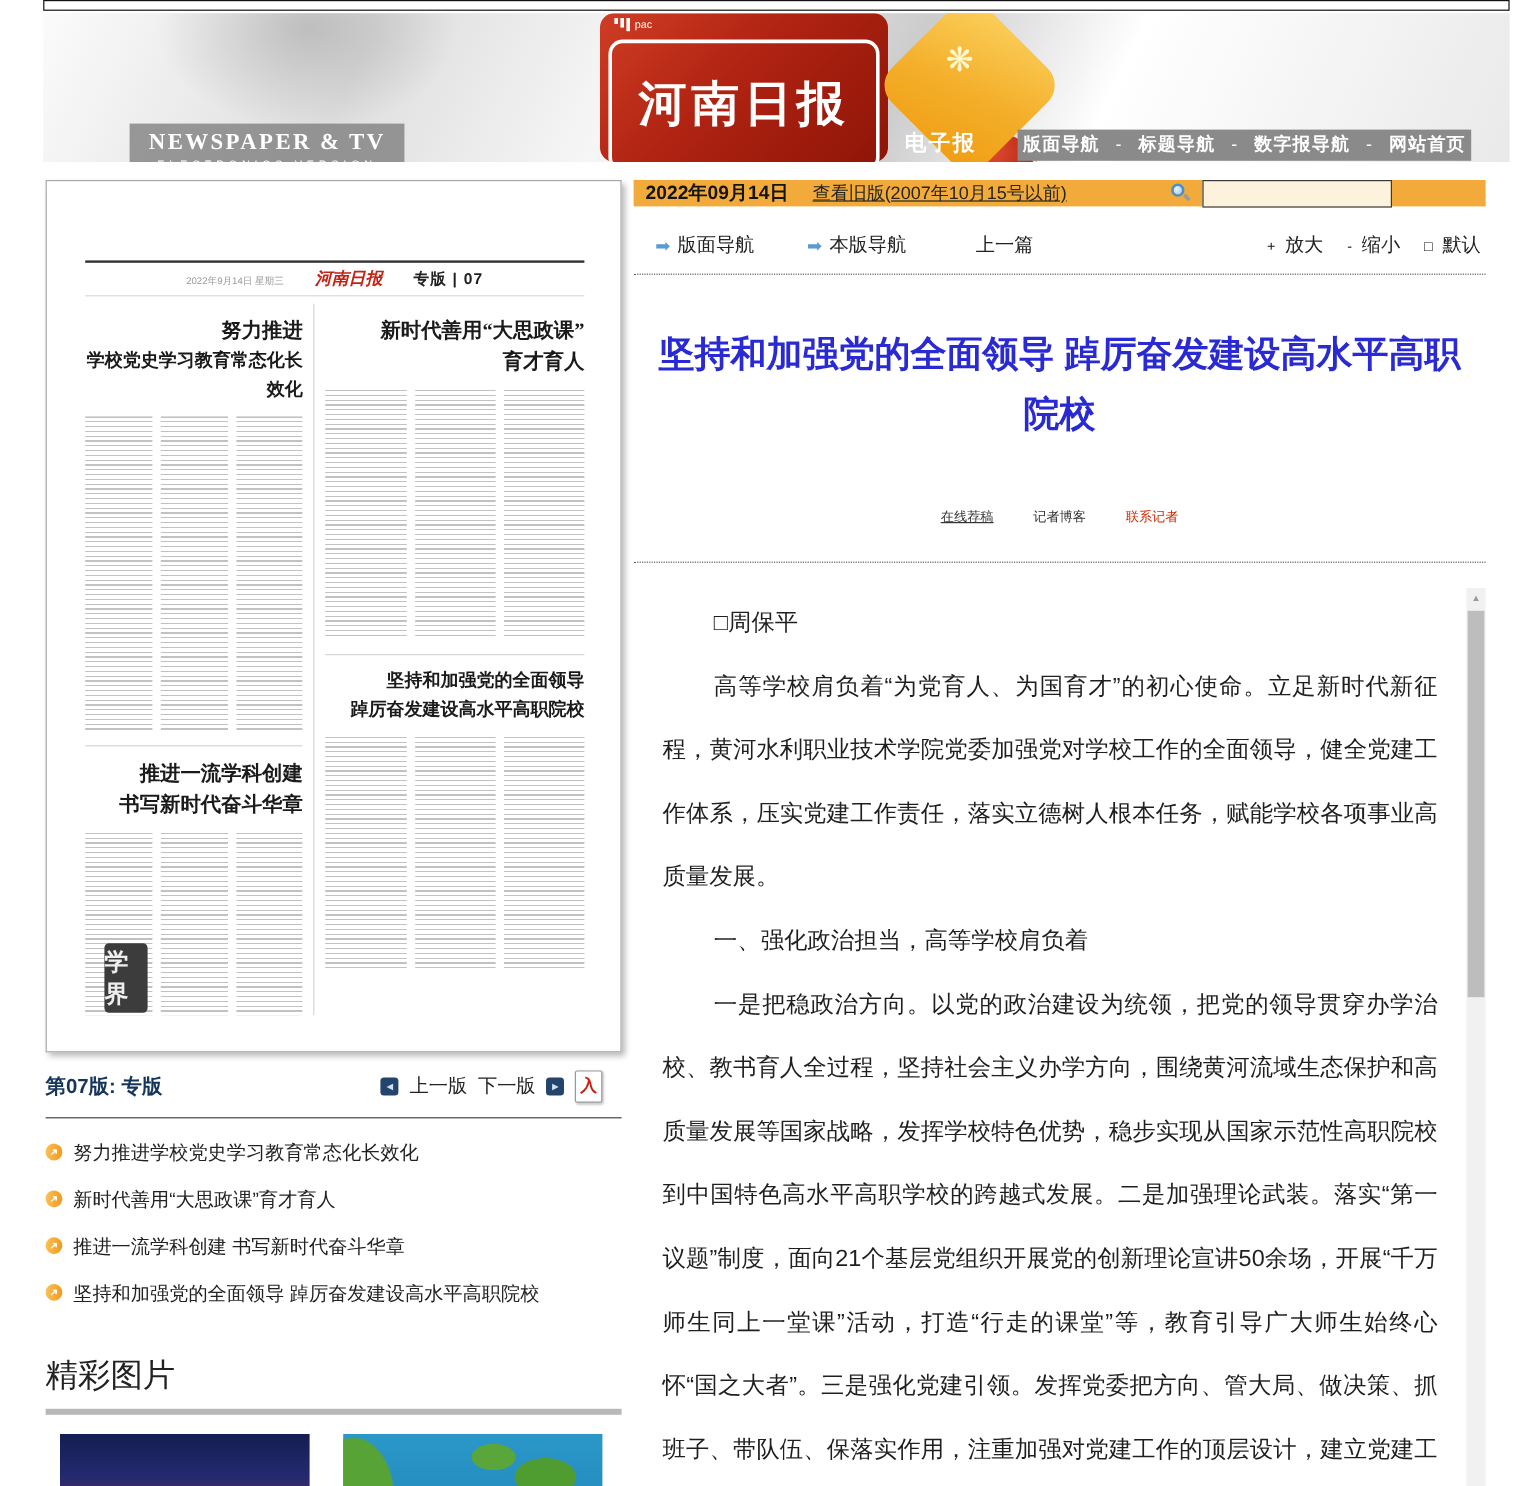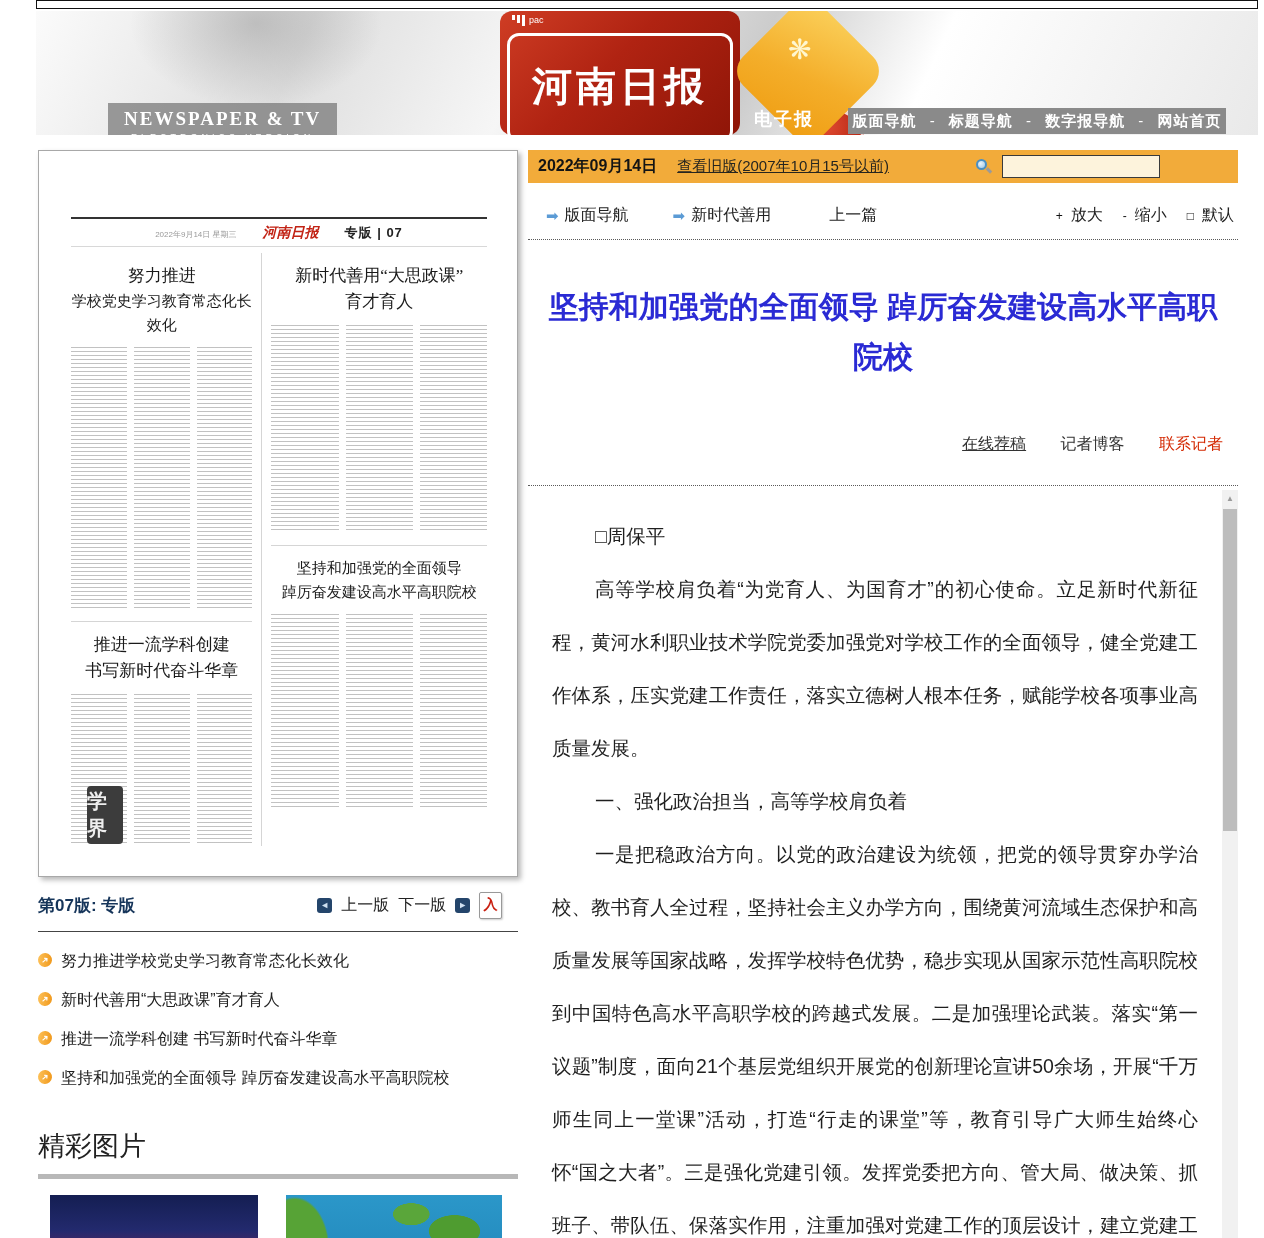--- a/index.html
+++ b/index.html
@@ -42,21 +42,21 @@
     box-shadow:3px 3px 5px rgba(0,0,0,.28);padding:66px 30px 26px 32px;position:relative;cursor:pointer;}
   .t-topline{border-top:2px solid #333;}
   .t-header{display:flex;justify-content:center;align-items:baseline;gap:26px;
     padding:5px 0 4px 0;border-bottom:1px solid #d8d8d8;}
   .t-date{font-size:8px;color:#999;}
   .t-mast{font-family:"Liberation Serif",serif;color:#c22315;font-weight:bold;font-size:14px;font-style:italic;}
   .t-ed{font-size:13px;font-weight:bold;color:#222;letter-spacing:1px;}
   .t-body{display:flex;margin-top:6px;}
   .t-half-l{width:46%;padding-right:9px;border-right:1px solid #d5d5d5;}
   .t-half-r{width:54%;padding-left:9px;}
-  .t-h{font-family:"Liberation Serif",serif;font-weight:normal;text-align:center;color:#1a1a1a;}
+  .t-h{font-family:"Liberation Serif",serif;font-weight:bold;text-align:right;color:#1a1a1a;}
   .t-h .h-l1{font-size:17px;line-height:26px;}
   .t-h .h-l2{font-size:15px;line-height:24px;}
   .t-h{margin:10px 0 10px 0;}
   .fcols{display:flex;gap:7px;}
   .fc{flex:1;background:repeating-linear-gradient(to bottom,#8f8f8f 0,#8f8f8f 1px,transparent 1px,transparent 4px);opacity:.55;}
   .t-div{border-top:1px solid #d5d5d5;margin-top:12px;}
   .stamp-wrap{position:relative;}
   .stamp{position:absolute;left:16px;bottom:2px;width:36px;height:58px;background:#3c3c3c;border-radius:4px;
     color:#eee;font-family:"Liberation Serif",serif;font-weight:bold;font-size:20px;letter-spacing:3px;
     display:flex;align-items:center;justify-content:center;}
@@ -85,40 +85,40 @@
   .photo2{width:216px;background:
     radial-gradient(42px 26px at 78% 30%,#4f9c30 0 60%,transparent 62%),
     radial-gradient(30px 18px at 58% 16%,#5aa63a 0 60%,transparent 62%),
     radial-gradient(26px 16px at 92% 55%,#4f9c30 0 60%,transparent 62%),
     radial-gradient(34px 20px at 68% 52%,#57a336 0 60%,transparent 62%),
     radial-gradient(60px 90px at 4% 45%,#57a336 0 55%,transparent 58%),
     linear-gradient(180deg,#2b97c9 0%,#1d7fb3 100%);}
 
   
   .right-col{position:absolute;left:528px;top:150px;width:710px;}
-  .date-bar{height:33px;background:#f2ab3a;display:flex;align-items:center;padding:0 10px;}
+  .date-bar{height:22px;background:#f2ab3a;display:flex;align-items:center;padding:0 10px;}
   .date-bar .date{font-size:16px;font-weight:bold;color:#141414;}
   .date-bar a.old{margin-left:20px;font-size:15px;color:#26251f;text-decoration:underline;cursor:pointer;}
   .mag{margin-left:auto;position:relative;width:16px;height:16px;cursor:pointer;}
   .mag .lens{position:absolute;left:0;top:0;width:11px;height:11px;border:2px solid #4a8fc4;border-radius:50%;
     background:radial-gradient(circle at 35% 35%,#eaf4fc,#9cc4e4);}
   .mag .handle{position:absolute;left:10px;top:10px;width:6px;height:3px;background:#9a9a9a;transform:rotate(45deg);}
   .search-input{margin-left:10px;margin-right:68px;width:158px;height:23px;background:#fdf3dc;
     border:1px solid #3a3a3a;outline:none;font-size:13px;padding:0 4px;}
   .toolbar{display:flex;align-items:center;margin-top:22px;padding:0 4px 0 18px;font-size:16px;color:#222;}
   .tb-item{display:flex;align-items:center;gap:6px;cursor:pointer;}
   .arrow-ico{color:#5b9bd5;font-size:15px;}
   .tb-left{display:flex;gap:44px;}
   .tb-prev{margin-left:58px;cursor:pointer;}
   .tb-right{margin-left:auto;display:flex;gap:20px;}
   .sym{font-size:12px;color:#111;margin-right:2px;vertical-align:2px;}
   .dotted{border-bottom:1px dotted #5a5a5a;margin-top:13px;}
   .article-title{margin-top:42px;padding:0 14px;text-align:center;color:#2a2ad4;
     font-size:30px;font-weight:bold;line-height:50px;}
-  .article-links{margin-top:52px;text-align:right;font-size:16px;}
+  .article-links{margin-top:52px;text-align:center;font-size:11px;}
   .article-links .lk{margin:0 15px;color:#333;cursor:pointer;}
   .article-links .lk.u{text-decoration:underline;}
   .article-links .lk.red{color:#d42b05;}
   .article-body{position:relative;margin-top:10px;padding:14px 40px 0 24px;height:758px;overflow:hidden;
     font-size:19.5px;line-height:53px;color:#1f1f1f;text-align:justify;}
   .article-body p{text-indent:2.2em;}
   .scrollbar{position:absolute;left:694px;top:340px;width:16px;height:760px;background:#f1f1f1;}
   .sb-arrow{height:17px;text-align:center;font-size:8px;color:#9a9a9a;line-height:17px;cursor:pointer;}
   .sb-thumb{position:absolute;left:1px;top:19px;width:14px;height:322px;background:#bdbdbd;cursor:pointer;}
 </style>
@@ -271,21 +271,21 @@
   </div>
 
   <div class="toolbar">
     <span class="tb-left">
       <span class="tb-item">
         <span class="arrow-ico">➡</span>
         <span>版面导航</span>
       </span>
       <span class="tb-item">
         <span class="arrow-ico">➡</span>
-        <span>新时代善用</span>
+        <span>本版导航</span>
       </span>
     </span>
     <span class="tb-prev">上一篇</span>
     <span class="tb-right">
       <span class="tb-item">
         <span class="sym">+</span>
         <span>放大</span>
       </span>
       <span class="tb-item">
         <span class="sym">-</span>

